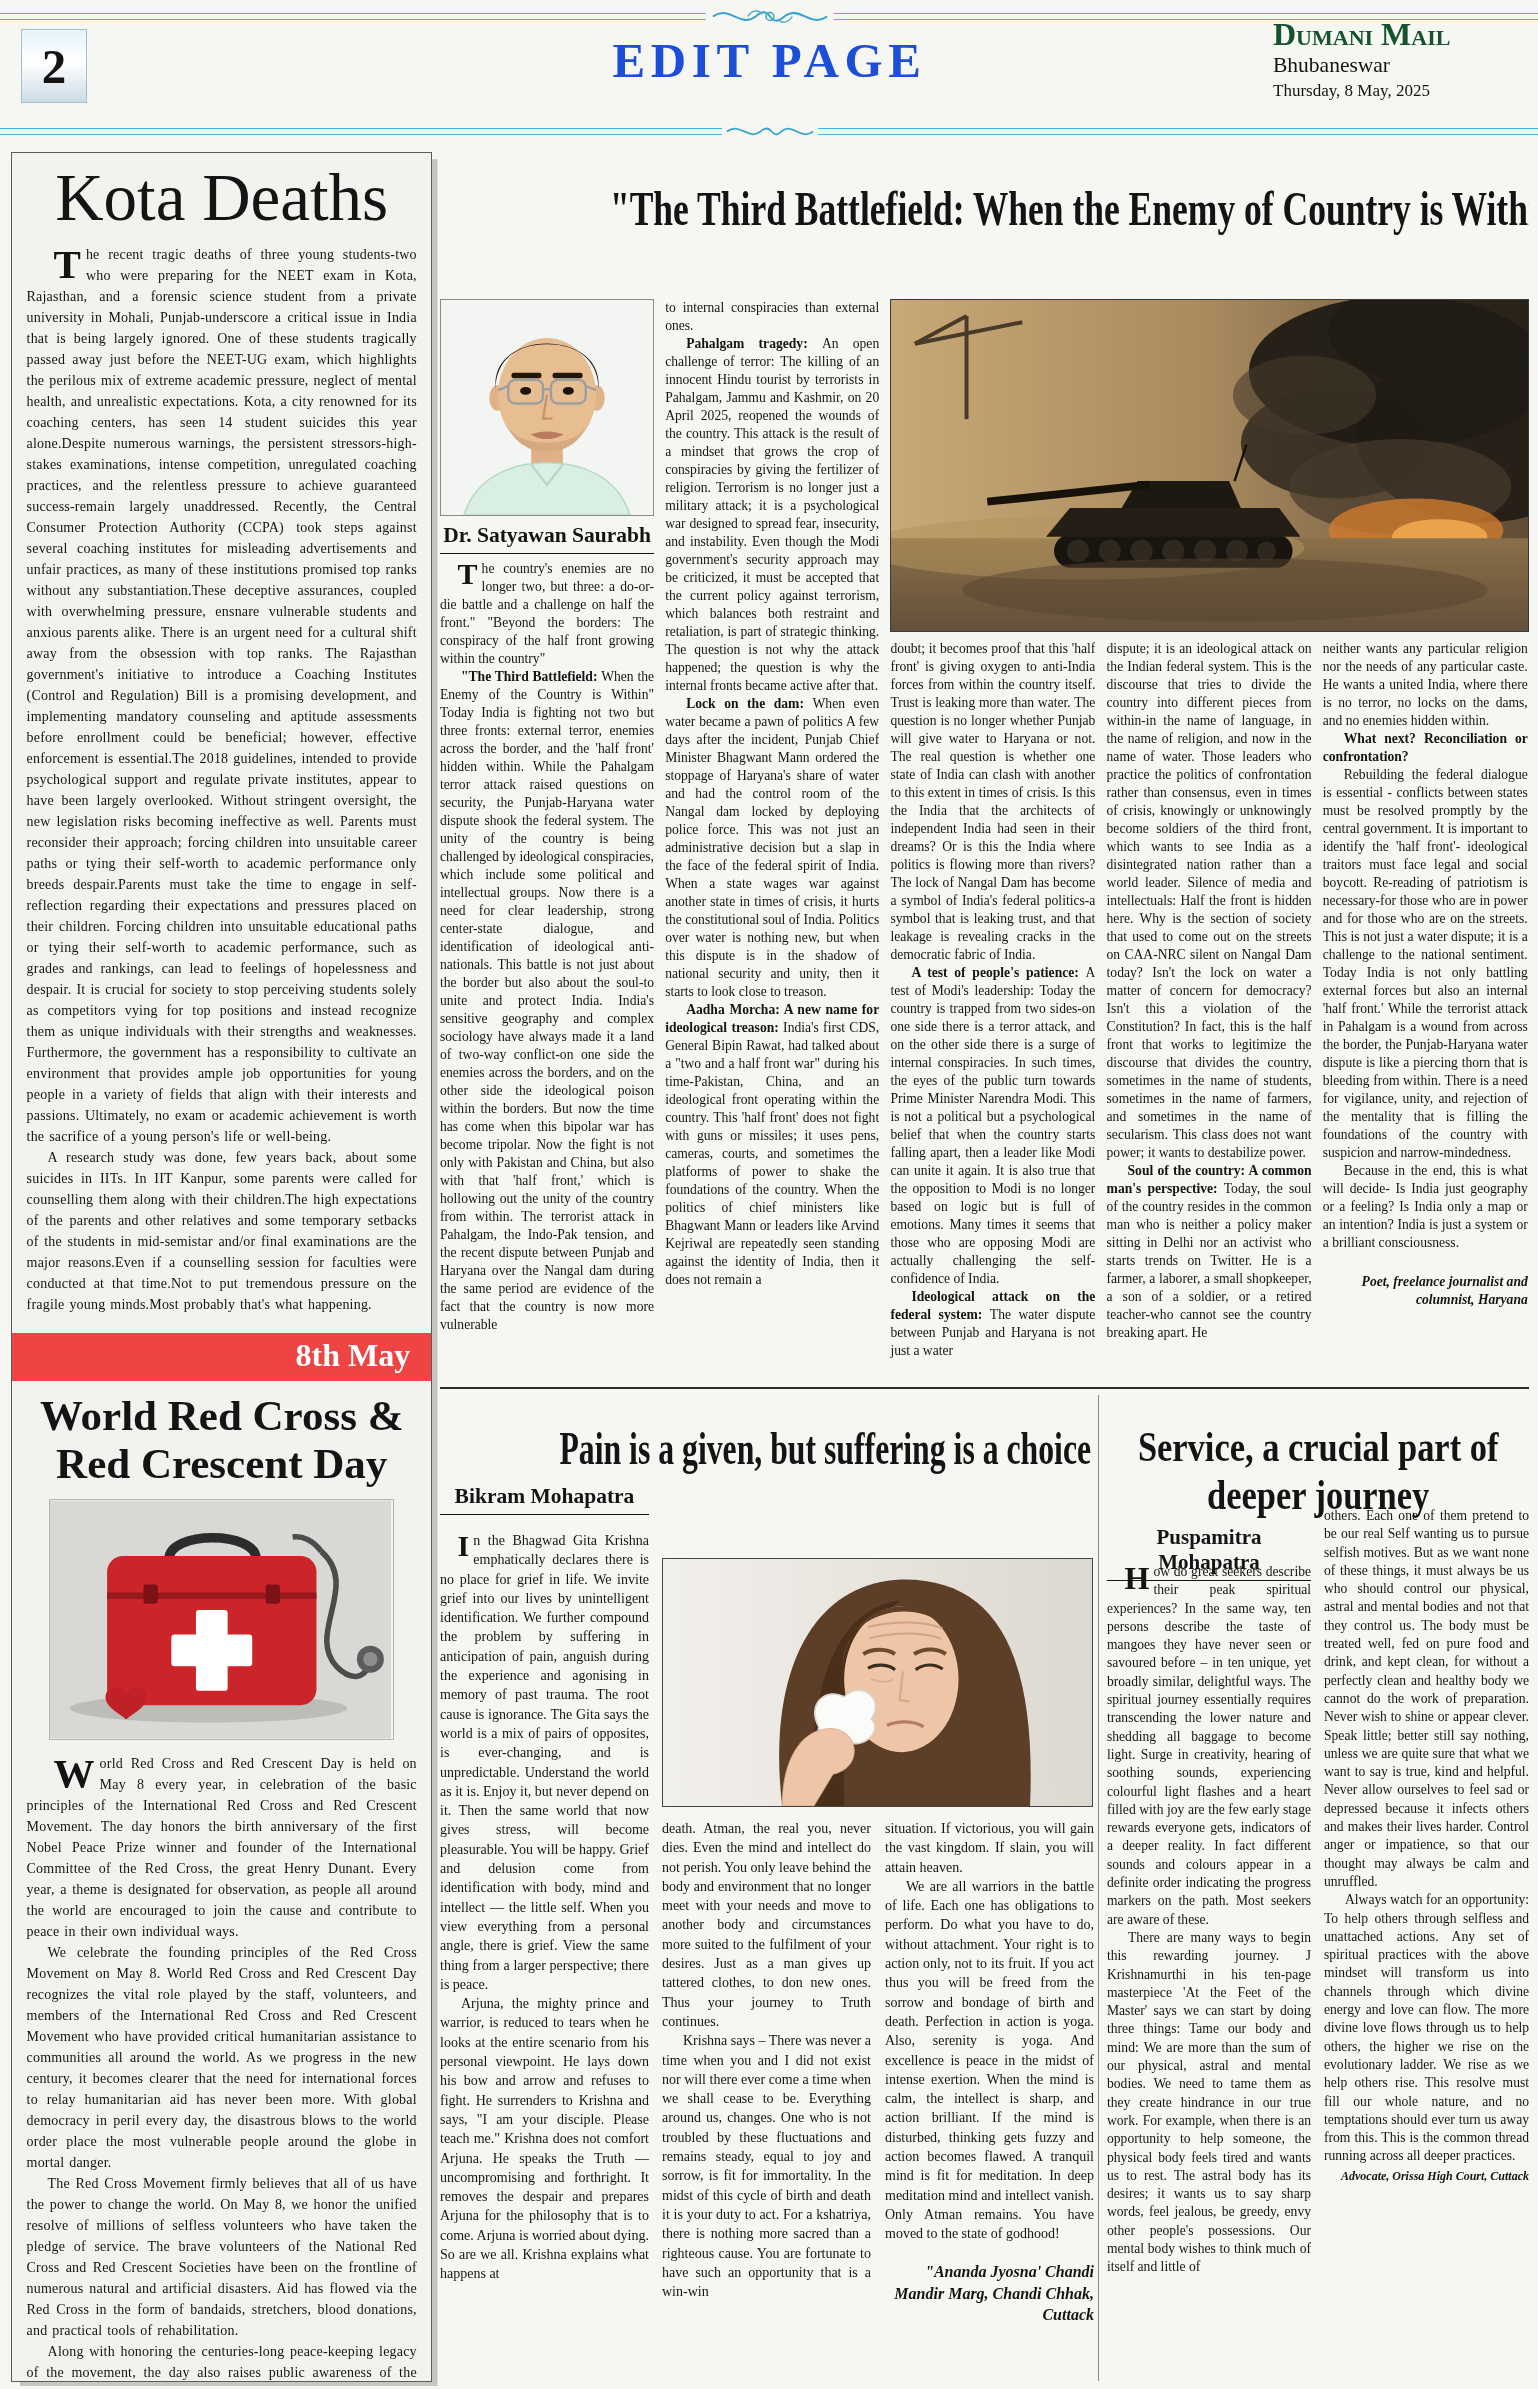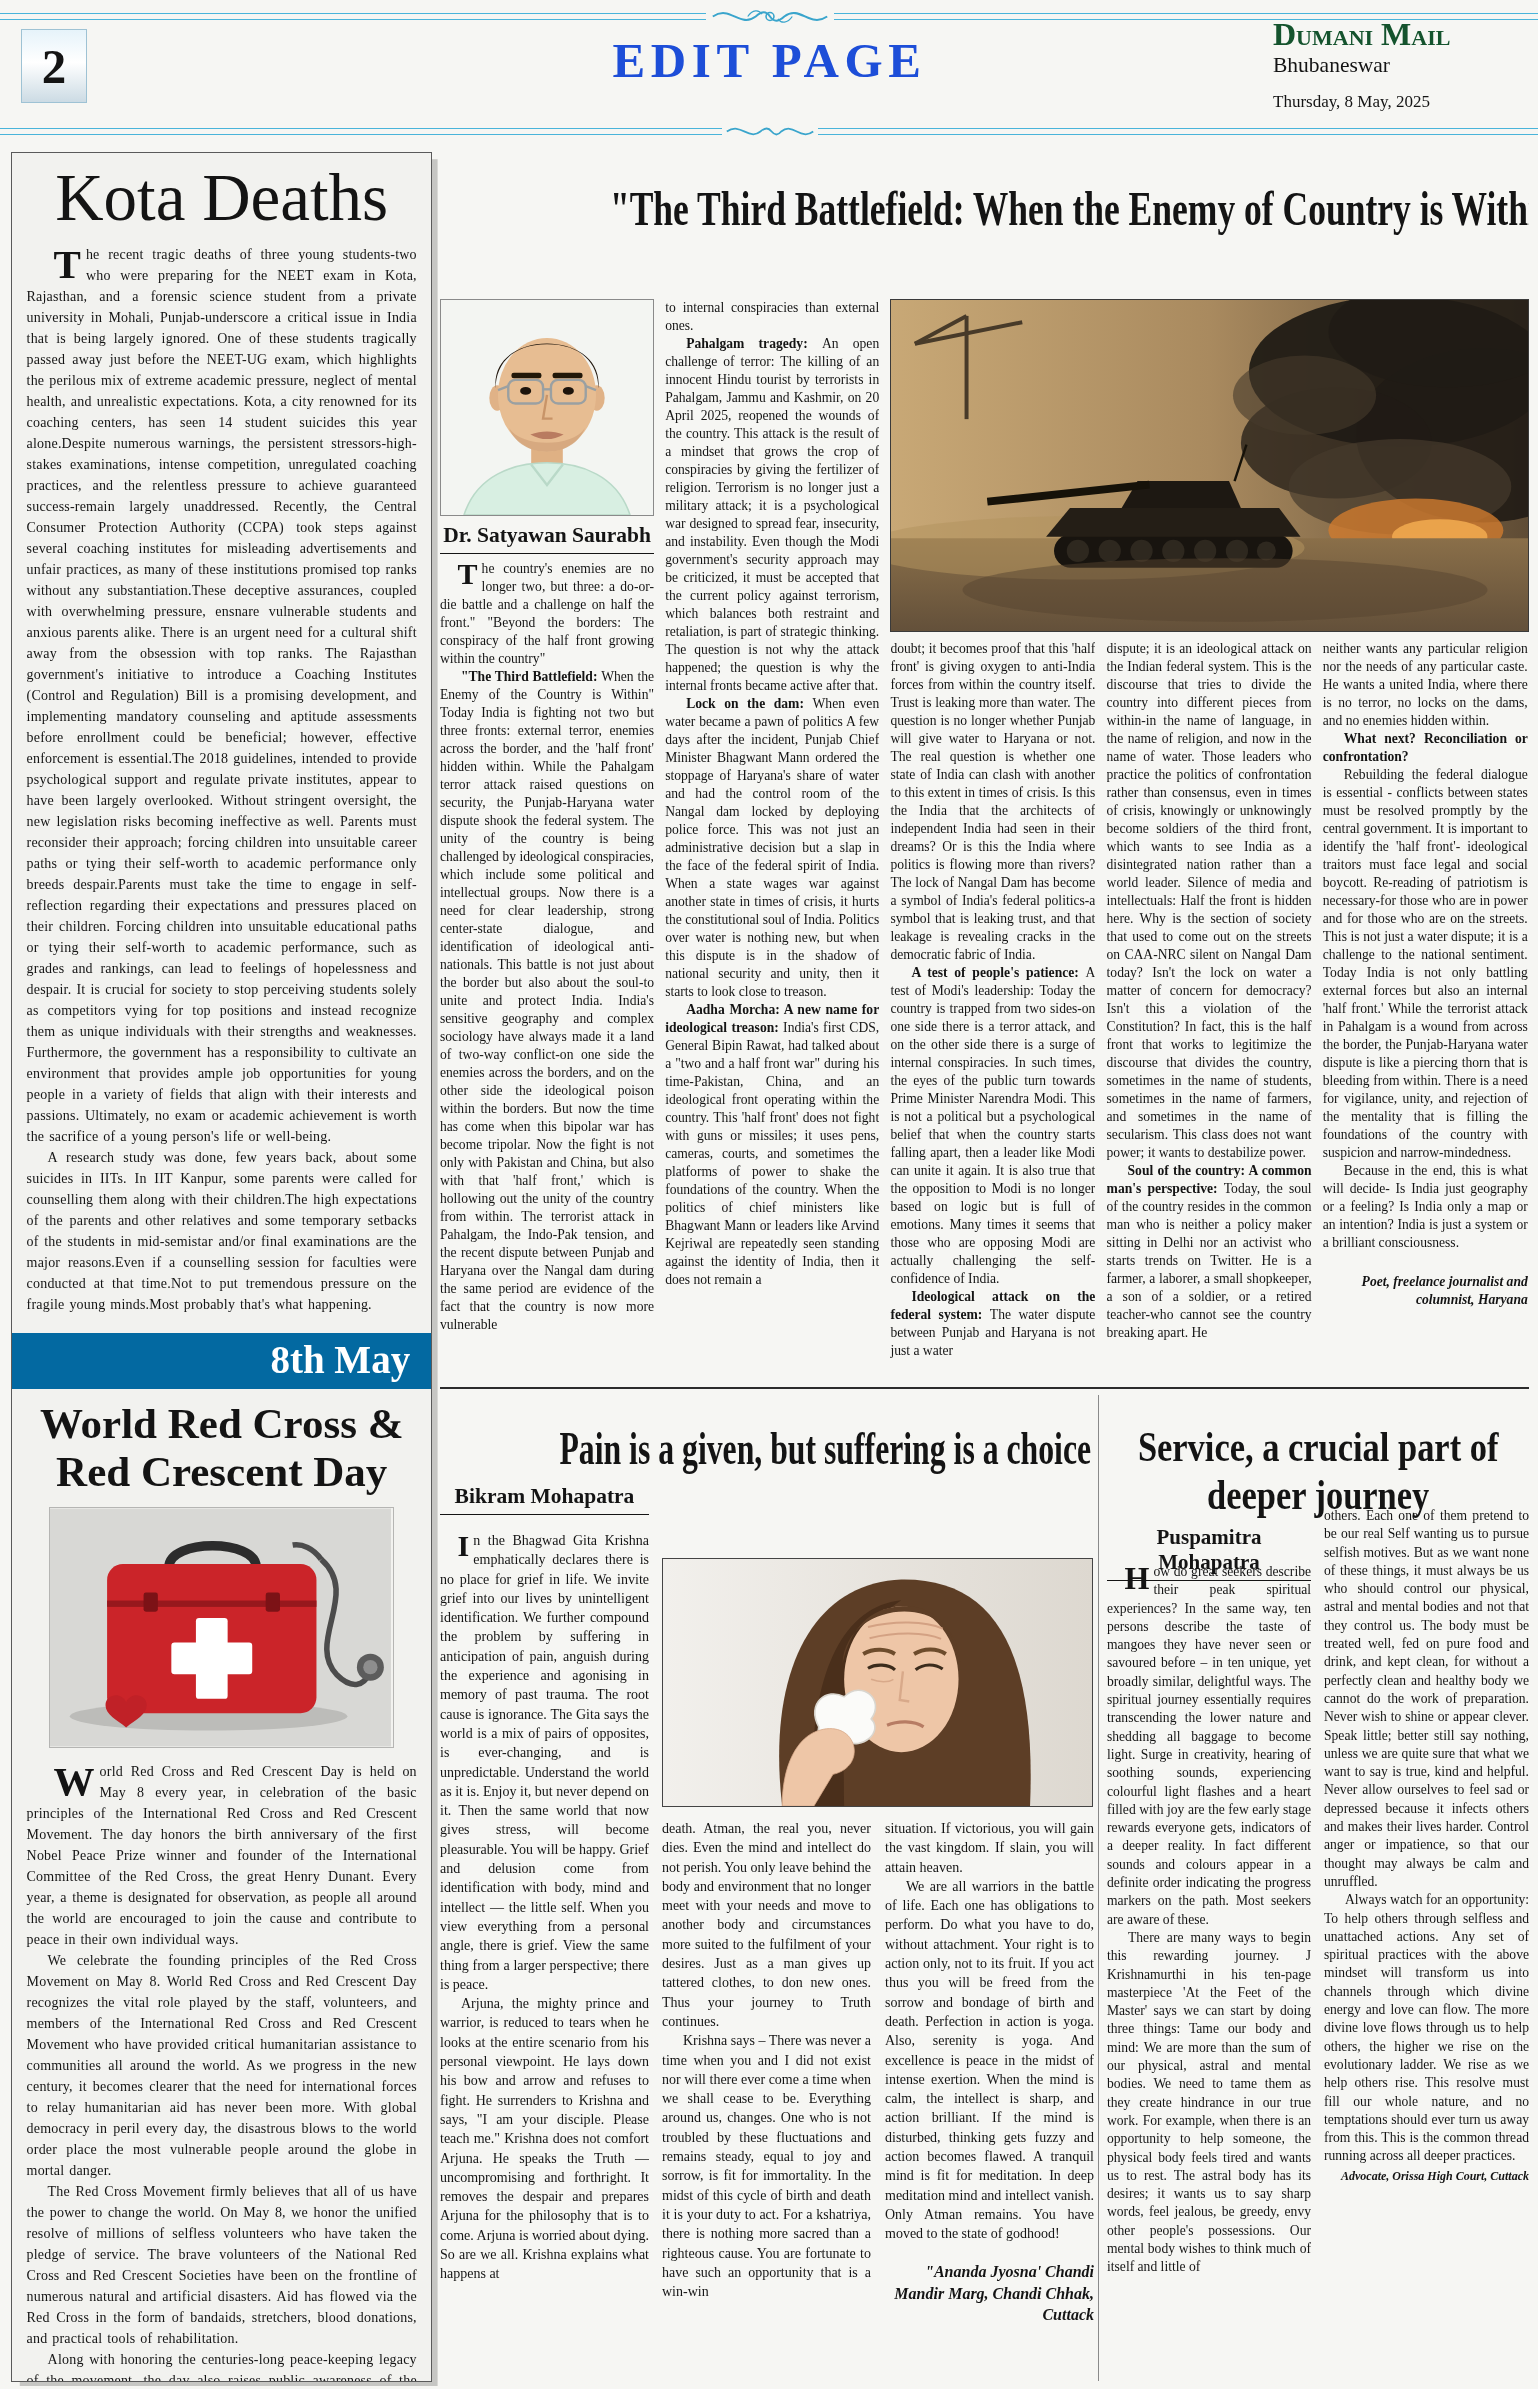--- a/index.html
+++ b/index.html
@@ -14,43 +14,43 @@
   .deco.bot{position:absolute;top:121px;}
   .pagenum{position:absolute;left:21px;top:29px;width:64px;height:72px;
            display:flex;align-items:center;justify-content:center;
            font-size:49px;font-weight:bold;border:1.6px solid #9ec2d4;
            background:linear-gradient(180deg,#e6f3fa,#ffffff 45%,#ccdbe4);}
   .edit-title{position:absolute;left:50%;top:32px;transform:translateX(-50%);
               font-size:49px;font-weight:bold;letter-spacing:5.6px;color:#1d4ed8;white-space:nowrap;}
   .paper-block{position:absolute;right:27px;top:17.6px;width:239px;text-align:left;}
   .paper-name{font-size:32px;font-weight:bold;font-variant:small-caps;color:#14532d;line-height:1.05;}
   .paper-city{font-size:21.5px;margin-top:1.6px;}
-  .paper-date{font-size:17px;margin-top:14px;}
+  .paper-date{font-size:17px;margin-top:3px;}
 
   
   .para{margin:0;text-align:justify;text-indent:21px;}
   [data-list] p:first-of-type{text-indent:0;}
   [data-list].all-indent p:first-of-type{text-indent:21px;}
   .lead{font-weight:bold;}
   .lead::after{content:" ";}
   .dc{text-indent:0;}
   .dropcap{float:left;font-weight:bold;}
   .signature{font-weight:bold;font-style:italic;text-align:right;}
   figure{margin:0;}
   svg{display:block;}
 
   
   .leftcol{position:absolute;left:11.2px;top:152px;width:421px;height:2230px;
            background:#f2f2ef;border:0.8px solid #5a5a5a;box-shadow:7.2px 5.6px 0 -1.6px #c6c6c3;
            padding:9.6px 14.4px;box-sizing:border-box;overflow:hidden;}
   .kota-head{font-size:67px;font-weight:normal;text-align:center;line-height:1.0;margin:1.6px 0 12.8px;}
   .leftcol .para{font-size:14px;line-height:21px;letter-spacing:0.2px;word-spacing:1.2px;}
   .leftcol .dropcap{font-size:41px;line-height:34px;padding:3.2px 4.8px 0 0;margin-left:27px;}
-  .kicker-bar{margin:17.6px -14.4px 11.2px;background:#0369a1;color:#ffffff;
-              font-size:39px;font-weight:bold;text-align:right;padding:4.8px 21px 6.4px 0;}
+  .kicker-bar{margin:17.6px -14.4px 11.2px;background:#ef4444;color:#ffffff;
+              font-size:32px;font-weight:bold;text-align:right;padding:4.8px 21px 6.4px 0;}
   .rc-head{font-size:43px;font-weight:bold;text-align:center;line-height:1.12;margin:4.8px 0 11.2px;}
   .aid-fig{width:343px;margin:8px auto 12.8px;border:0.8px solid #b5b5b3;}
 
   
   .battlefield{position:absolute;left:440px;top:152px;width:1089px;height:1233px;overflow:hidden;}
   .bf-head{text-align:center;font-weight:bold;font-size:48px;line-height:1.05;height:83px;}
   .squeeze{display:inline-block;transform:scaleX(.74);transform-origin:center;white-space:nowrap;}
   .bf-row{display:flex;gap:11.2px;}
   .bf-col{width:214px;flex:none;overflow:hidden;height:1146px;}
   .bf-right{width:639px;flex:none;}

